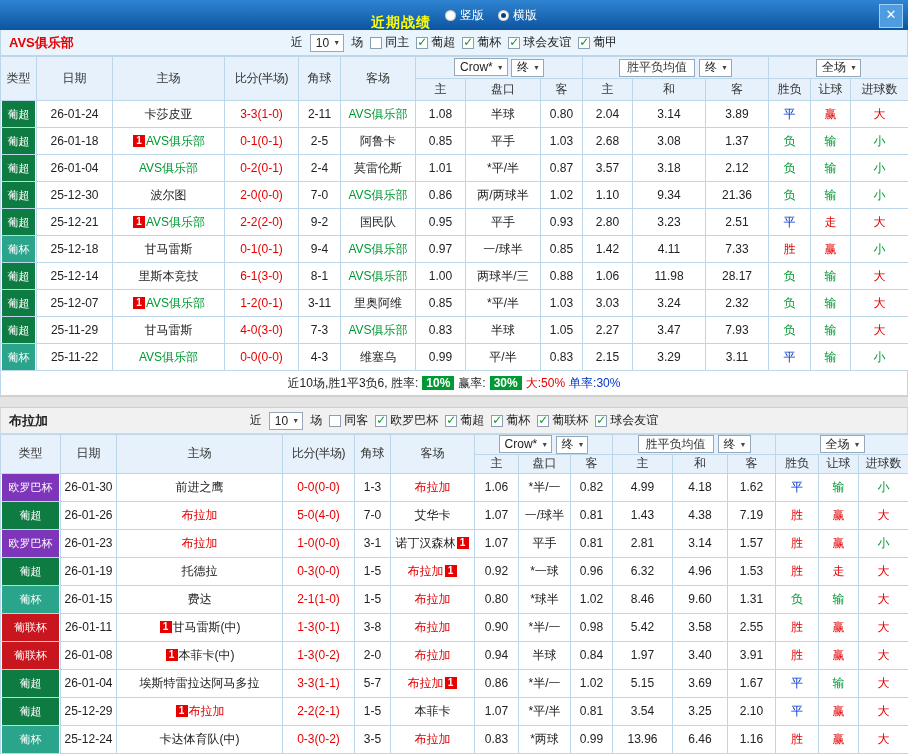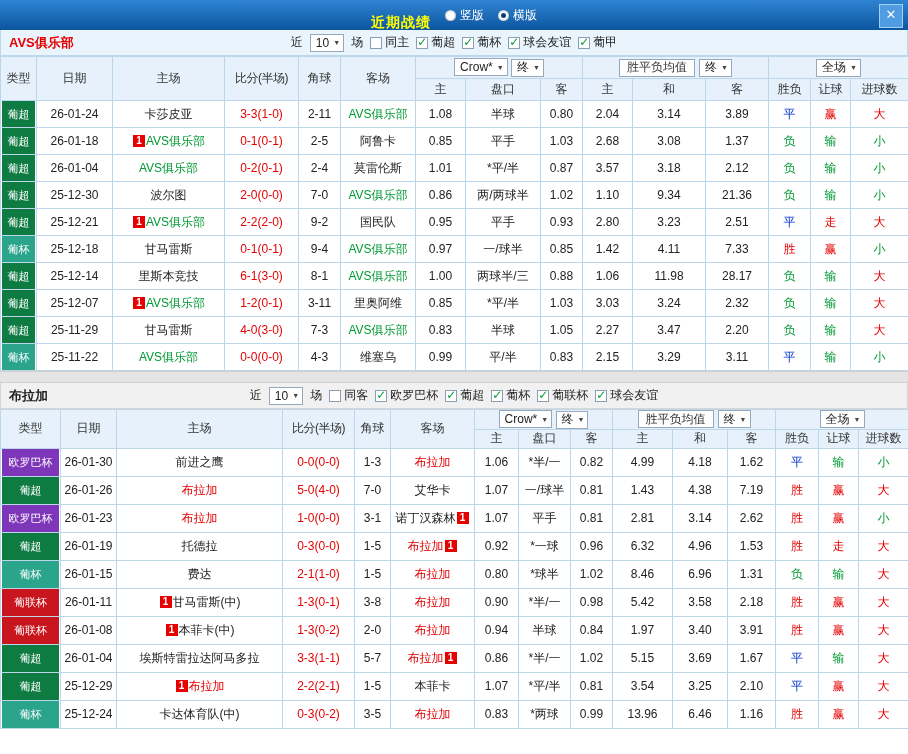--- a/index.html
+++ b/index.html
@@ -322,21 +322,21 @@
               <td>25-11-29</td>
               <td class="teamcell"><span>甘马雷斯</span></td>
               <td class="score">4-0(3-0)</td>
               <td>7-3</td>
               <td class="teamcell"><span class="t-green">AVS俱乐部</span></td>
               <td>0.83</td>
               <td>半球</td>
               <td>1.05</td>
               <td>2.27</td>
               <td>3.47</td>
-              <td>2.20</td>
+              <td>7.93</td>
               <td class="c-green">负</td>
               <td class="c-green">输</td>
               <td class="c-red">大</td>
             </tr>
             <tr>
               <td class="typecell">
                 <div class="tfill" style="background: rgb(42, 165, 140);">葡杯</div>
               </td>
               <td>25-11-22</td>
               <td class="teamcell"><span class="t-green">AVS俱乐部</span></td>
@@ -348,20 +348,28 @@
               <td>0.83</td>
               <td>2.15</td>
               <td>3.29</td>
               <td>3.11</td>
               <td class="c-blue">平</td>
               <td class="c-green">输</td>
               <td class="c-green">小</td>
             </tr>
           </tbody>
         </table>
+        <div class="summary">
+          <span class="sp-plain">近10场,胜1平3负6, 胜率:</span>
+          <span class="sp-badge">10%</span>
+          <span class="sp-plain">赢率:</span>
+          <span class="sp-badge">30%</span>
+          <span class="sp-red">大:50%</span>
+          <span class="sp-blue">单率:30%</span>
+        </div>
       </div>
       <div class="divider"></div>
       <div class="section sec1">
         <div class="shead">
           <span class="tname tn-dark">布拉加</span>
           <div class="filters">
             <span class="fl">近</span>
             <span class="select">
               <span class="sval">10</span>
               <span class="arr">▼</span>
@@ -493,21 +501,21 @@
               <td>26-01-23</td>
               <td class="teamcell"><span class="t-red">布拉加</span></td>
               <td class="score">1-0(0-0)</td>
               <td>3-1</td>
               <td class="teamcell"><span>诺丁汉森林</span><span class="rc">1</span></td>
               <td>1.07</td>
               <td>平手</td>
               <td>0.81</td>
               <td>2.81</td>
               <td>3.14</td>
-              <td>2.62</td>
+              <td>1.57</td>
               <td class="c-red">胜</td>
               <td class="c-red">赢</td>
               <td class="c-green">小</td>
             </tr>
             <tr>
               <td class="typecell">
                 <div class="tfill" style="background: rgb(14, 124, 66);">葡超</div>
               </td>
               <td>26-01-19</td>
               <td class="teamcell"><span>托德拉</span></td>
@@ -530,41 +538,41 @@
               </td>
               <td>26-01-15</td>
               <td class="teamcell"><span>费达</span></td>
               <td class="score">2-1(1-0)</td>
               <td>1-5</td>
               <td class="teamcell"><span class="t-red">布拉加</span></td>
               <td>0.80</td>
               <td>*球半</td>
               <td>1.02</td>
               <td>8.46</td>
-              <td>6.96</td>
+              <td>9.60</td>
               <td>1.31</td>
               <td class="c-green">负</td>
               <td class="c-green">输</td>
               <td class="c-red">大</td>
             </tr>
             <tr>
               <td class="typecell">
                 <div class="tfill" style="background: rgb(201, 22, 30);">葡联杯</div>
               </td>
               <td>26-01-11</td>
               <td class="teamcell"><span class="rc">1</span><span>甘马雷斯(中)</span></td>
               <td class="score">1-3(0-1)</td>
               <td>3-8</td>
               <td class="teamcell"><span class="t-red">布拉加</span></td>
               <td>0.90</td>
               <td>*半/一</td>
               <td>0.98</td>
               <td>5.42</td>
               <td>3.58</td>
-              <td>2.18</td>
+              <td>2.55</td>
               <td class="c-red">胜</td>
               <td class="c-red">赢</td>
               <td class="c-red">大</td>
             </tr>
             <tr>
               <td class="typecell">
                 <div class="tfill" style="background: rgb(201, 22, 30);">葡联杯</div>
               </td>
               <td>26-01-08</td>
               <td class="teamcell"><span class="rc">1</span><span>本菲卡(中)</span></td>

